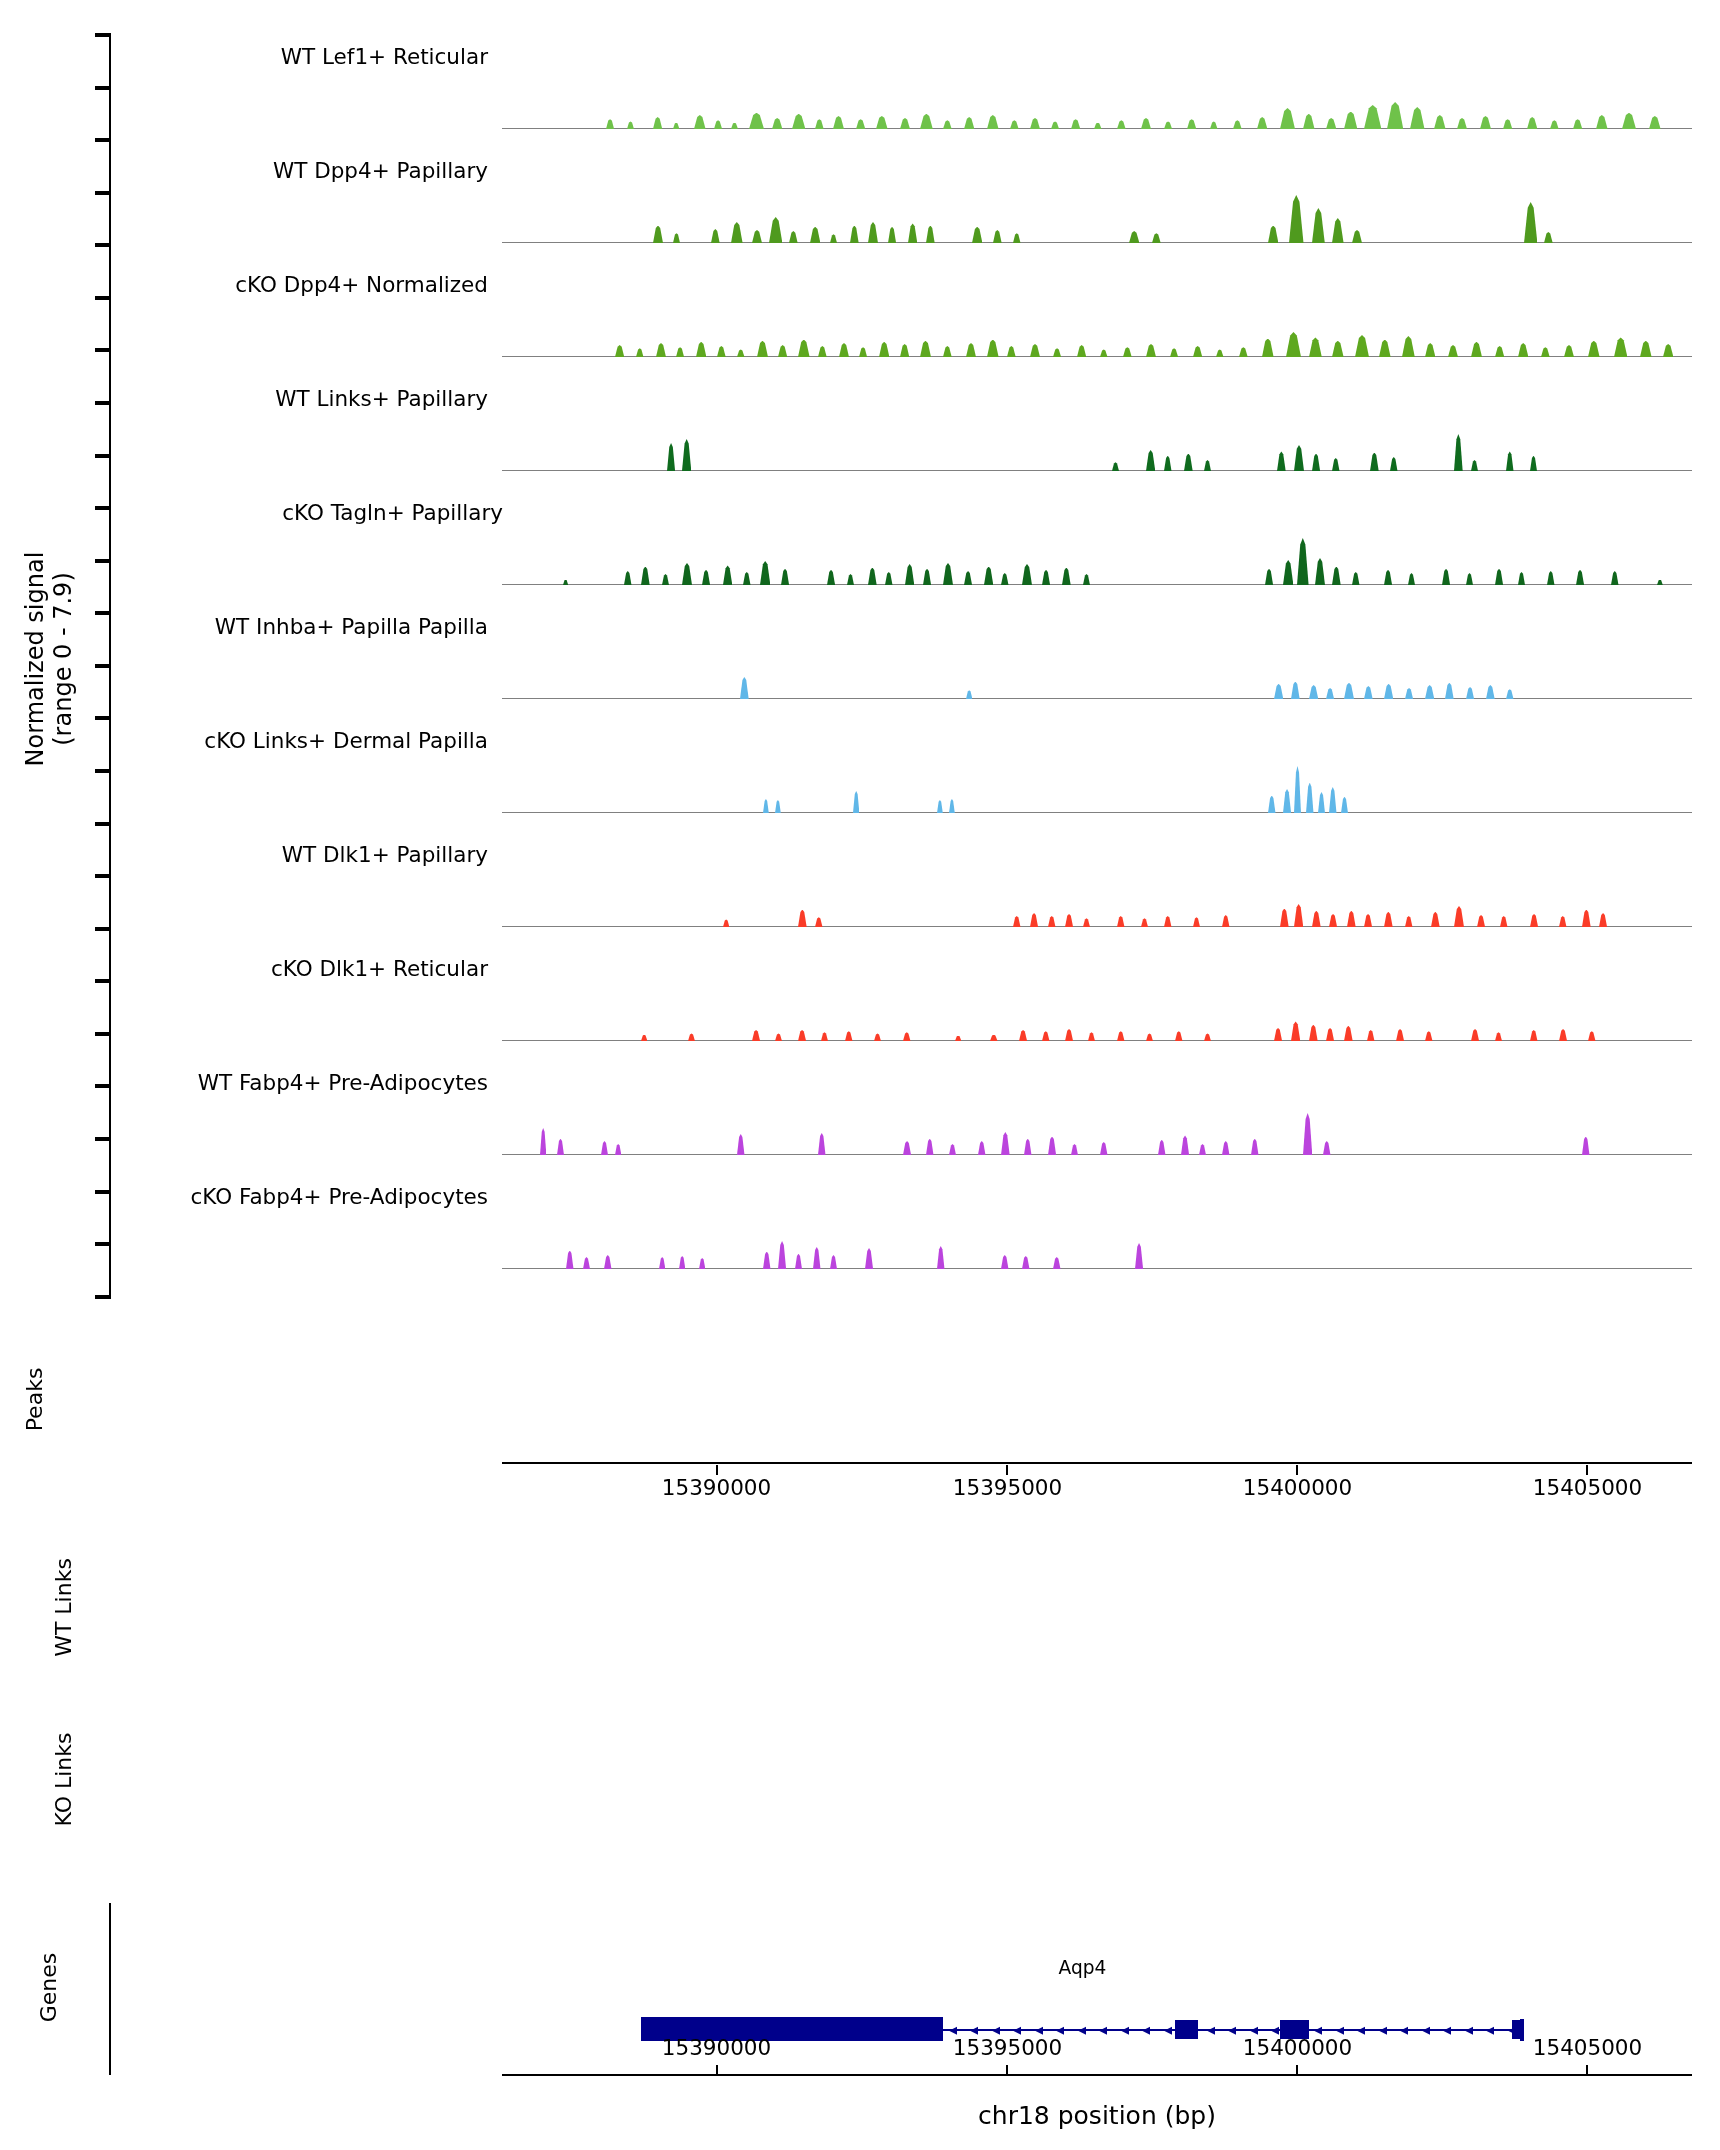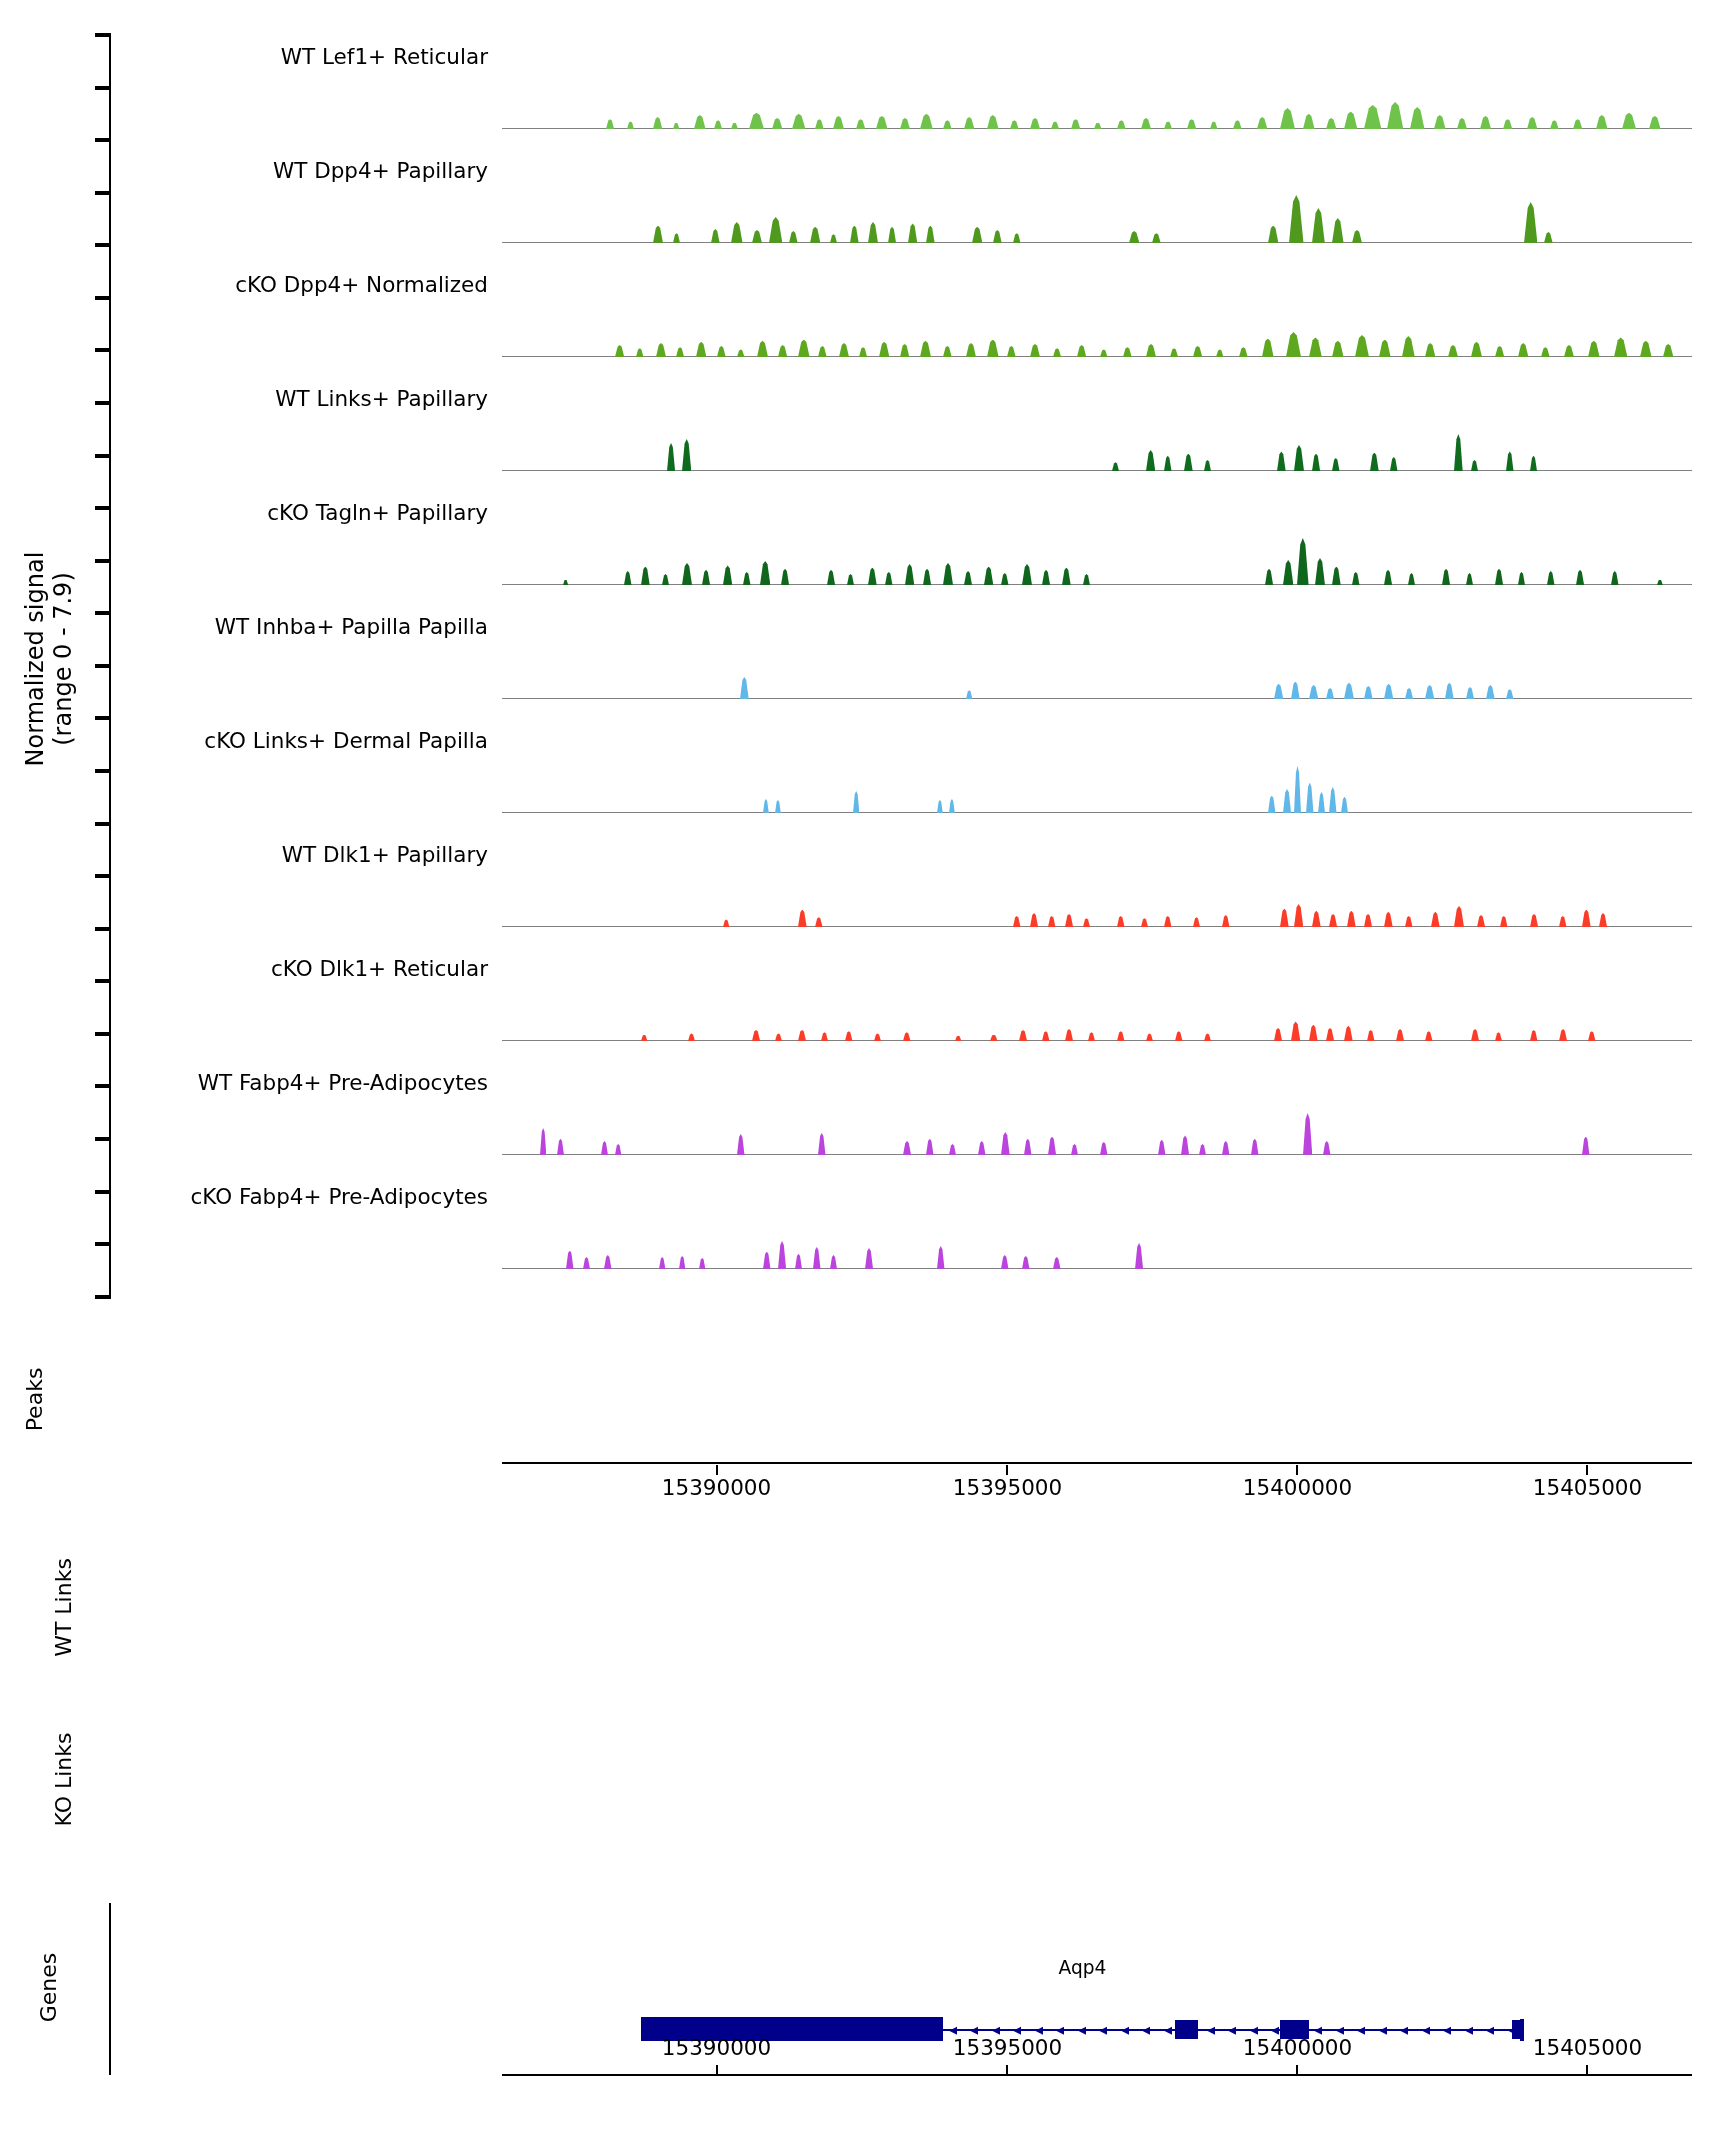--- a/index.html
+++ b/index.html
@@ -270,21 +270,21 @@
           <div class="peak" style="left: 830px; width: 7.5px; height: 13px; background: rgb(15, 107, 30); clip-path: polygon(0% 100%, 28% 14%, 50% 0%, 72% 14%, 100% 100%);"></div>
           <div class="peak" style="left: 868px; width: 8.7px; height: 18.5px; background: rgb(15, 107, 30); clip-path: polygon(0% 100%, 28% 14%, 50% 0%, 72% 14%, 100% 100%);"></div>
           <div class="peak" style="left: 888px; width: 7.5px; height: 14px; background: rgb(15, 107, 30); clip-path: polygon(0% 100%, 28% 14%, 50% 0%, 72% 14%, 100% 100%);"></div>
           <div class="peak" style="left: 952px; width: 8.7px; height: 37px; background: rgb(15, 107, 30); clip-path: polygon(0% 100%, 28% 14%, 50% 0%, 72% 14%, 100% 100%);"></div>
           <div class="peak" style="left: 969px; width: 7px; height: 11px; background: rgb(15, 107, 30); clip-path: polygon(0% 100%, 28% 14%, 50% 0%, 72% 14%, 100% 100%);"></div>
           <div class="peak" style="left: 1004px; width: 7.5px; height: 19.6px; background: rgb(15, 107, 30); clip-path: polygon(0% 100%, 28% 14%, 50% 0%, 72% 14%, 100% 100%);"></div>
           <div class="peak" style="left: 1028px; width: 7px; height: 15.2px; background: rgb(15, 107, 30); clip-path: polygon(0% 100%, 28% 14%, 50% 0%, 72% 14%, 100% 100%);"></div>
         </div>
       </div>
       <div class="track" style="left: 0px; top: 499px; width: 1721px; height: 86px;">
-        <div class="track-label" style="width: 416px; left: 72px; top: 1.4px;">cKO Tagln+ Papillary</div>
+        <div class="track-label" style="width: 416px; left: 87px; top: 1.4px;">cKO Tagln+ Papillary</div>
         <div class="track-plot" style="left: 502px; top: 0px; width: 1190px; height: 86px;">
           <div class="baseline"></div>
           <div class="peak" style="left: 61px; width: 5.2px; height: 5.4px; background: rgb(16, 102, 29); clip-path: polygon(0% 100%, 28% 14%, 50% 0%, 72% 14%, 100% 100%);"></div>
           <div class="peak" style="left: 122px; width: 7.5px; height: 14px; background: rgb(16, 102, 29); clip-path: polygon(0% 100%, 28% 14%, 50% 0%, 72% 14%, 100% 100%);"></div>
           <div class="peak" style="left: 139px; width: 8.7px; height: 18.5px; background: rgb(16, 102, 29); clip-path: polygon(0% 100%, 28% 14%, 50% 0%, 72% 14%, 100% 100%);"></div>
           <div class="peak" style="left: 160px; width: 7px; height: 11px; background: rgb(16, 102, 29); clip-path: polygon(0% 100%, 28% 14%, 50% 0%, 72% 14%, 100% 100%);"></div>
           <div class="peak" style="left: 180px; width: 10px; height: 22px; background: rgb(16, 102, 29); clip-path: polygon(0% 100%, 28% 14%, 50% 0%, 72% 14%, 100% 100%);"></div>
           <div class="peak" style="left: 200px; width: 8.1px; height: 15.2px; background: rgb(16, 102, 29); clip-path: polygon(0% 100%, 28% 14%, 50% 0%, 72% 14%, 100% 100%);"></div>
           <div class="peak" style="left: 221px; width: 9.3px; height: 19.6px; background: rgb(16, 102, 29); clip-path: polygon(0% 100%, 28% 14%, 50% 0%, 72% 14%, 100% 100%);"></div>
           <div class="peak" style="left: 241px; width: 7.5px; height: 13px; background: rgb(16, 102, 29); clip-path: polygon(0% 100%, 28% 14%, 50% 0%, 72% 14%, 100% 100%);"></div>
@@ -542,15 +542,16 @@
       <div class="tickmark" style="left: 716px; height: 10px; top: 2065px;"></div>
       <div class="ticklabel" style="left: 616px; width: 201px; top: 2035px;">15390000</div>
       <div class="tickmark" style="left: 1006px; height: 10px; top: 2065px;"></div>
       <div class="ticklabel" style="left: 907px; width: 201px; top: 2035px;">15395000</div>
       <div class="tickmark" style="left: 1296px; height: 10px; top: 2065px;"></div>
       <div class="ticklabel" style="left: 1197px; width: 201px; top: 2035px;">15400000</div>
       <div class="tickmark" style="left: 1586px; height: 10px; top: 2065px;"></div>
       <div class="ticklabel" style="left: 1487px; width: 201px; top: 2035px;">15405000</div>
     </div>
 
+  <div class="axis-title" style="left:502px; top:2101px; width:1190px;">chr18 position (bp)</div>
 
 </div>
 
 
 </body></html>

